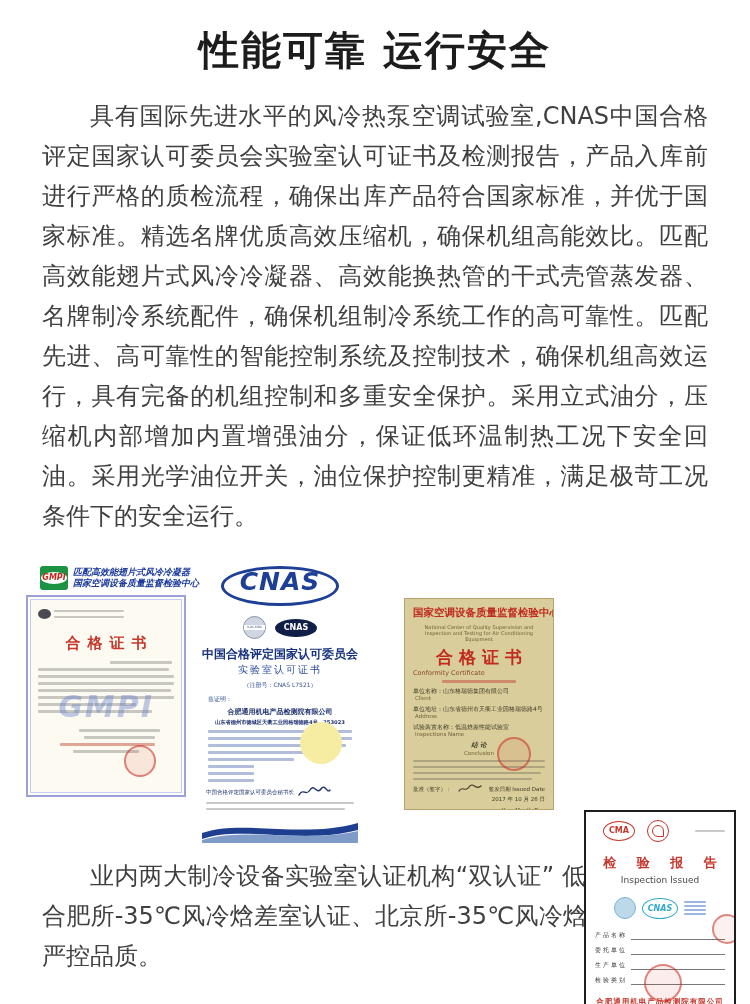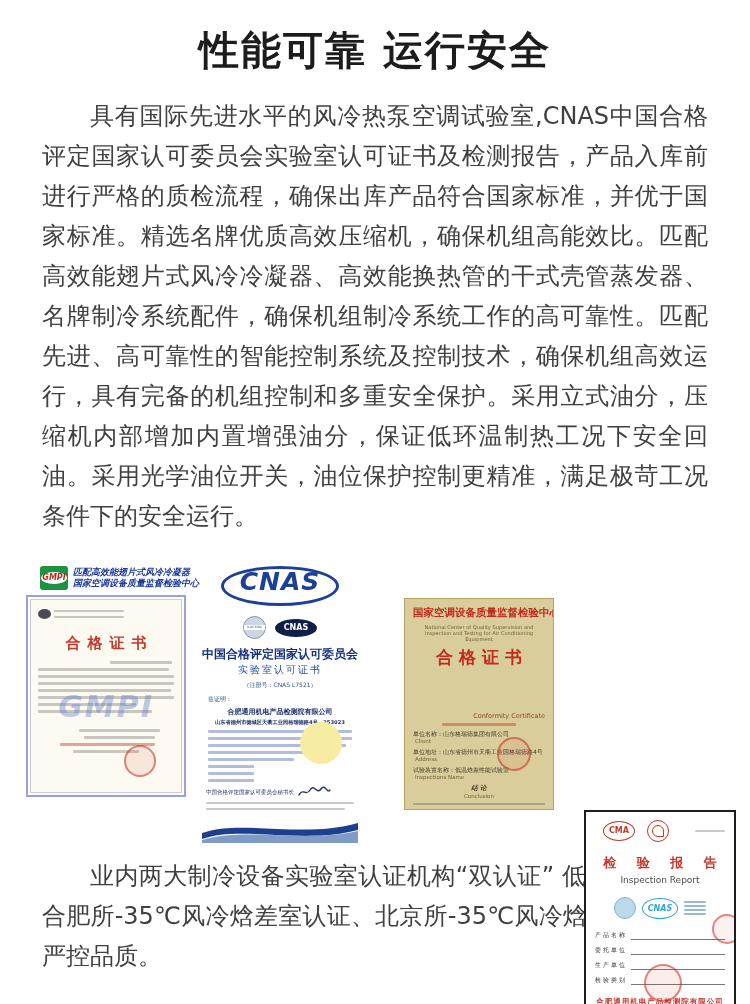--- a/index.html
+++ b/index.html
@@ -68,21 +68,21 @@
   .c2-dates{margin:4px 6px 0;width:46px;}
   .gold-seal{position:absolute;right:16px;top:158px;width:42px;height:42px;border-radius:50%;background:#f6eda2;}
   .c2-sig{display:flex;align-items:center;gap:3px;margin:2px 4px 0;font-size:5.5px;color:#1c2f6e;white-space:nowrap;}
   .c2-fine{margin:3px 4px 0;}
   .c2-wave{margin-top:3px;height:26px;}
   
   .c3{left:404px;top:34px;width:150px;height:212px;background:#d9cd9b;border:1px solid #b6a468;padding:7px 8px;overflow:hidden;position:relative;}
   .c3-center{ text-align:center;font-size:10.5px;font-weight:bold;color:#bf2a1e;white-space:nowrap;}
   .c3-en{margin-top:2px;text-align:center;font-size:6px;line-height:7px;color:#6e5f37;transform:scale(.85);}
   .c3-title{margin-top:3px;text-align:center;font-size:17px;font-weight:bold;letter-spacing:6px;color:#c22a1e;text-indent:6px;}
-  .c3-ten{text-align:right;font-size:6.5px;color:#8a4a2e;margin-top:43px;}
+  .c3-ten{text-align:left;font-size:6.5px;color:#8a4a2e;}
   .c3-no{margin:3px auto 0;width:74px;}
   .c3-fields{margin-top:4px;font-size:6px;line-height:7px;color:#3f3a26;}
   .c3-fields .en{font-size:5.5px;color:#6e5f37;margin:1px 0 3px 2px;}
   .c3-conc{margin-top:2px;text-align:center;font-size:6.5px;font-weight:bold;color:#3f3a26;font-style:italic;}
   .c3-conc-en{text-align:center;font-size:5.5px;color:#6e5f37;}
   .c3-body{margin-top:2px;}
   .c3-sigrow{display:flex;align-items:center;justify-content:space-between;margin-top:3px;font-size:5.5px;color:#3f3a26;}
   .c3-stamp{width:30px;height:30px;right:22px;top:138px;background:rgba(220,80,60,.10);}
   .c3-dates{display:flex;justify-content:flex-end;gap:4px;font-size:5.5px;line-height:7px;color:#3f3a26;text-align:right;margin-top:2px;flex-direction:column;align-items:flex-end;}
   
@@ -244,21 +244,21 @@
 
     <div class="cert c4">
       <div class="c4-logos">
         <div class="cma">CMA</div>
         <div class="c4-round">
             <i></i>
           </div>
         <div class="bl c4-no" style="height:2px"></div>
       </div>
       <div class="c4-title">检 验 报 告</div>
-      <div class="c4-title-en">Inspection Report</div>
+      <div class="c4-title-en">Inspection Issued</div>
       <div class="c4-bluelogos">
         <div class="ilac-b"></div>
         <div class="cnas-teal">CNAS</div>
         <div class="c4-bluetext">
           <div class="bl"></div>
           <div class="bl"></div>
           <div class="bl"></div>
           <div class="bl"></div>
         </div>
       </div>

